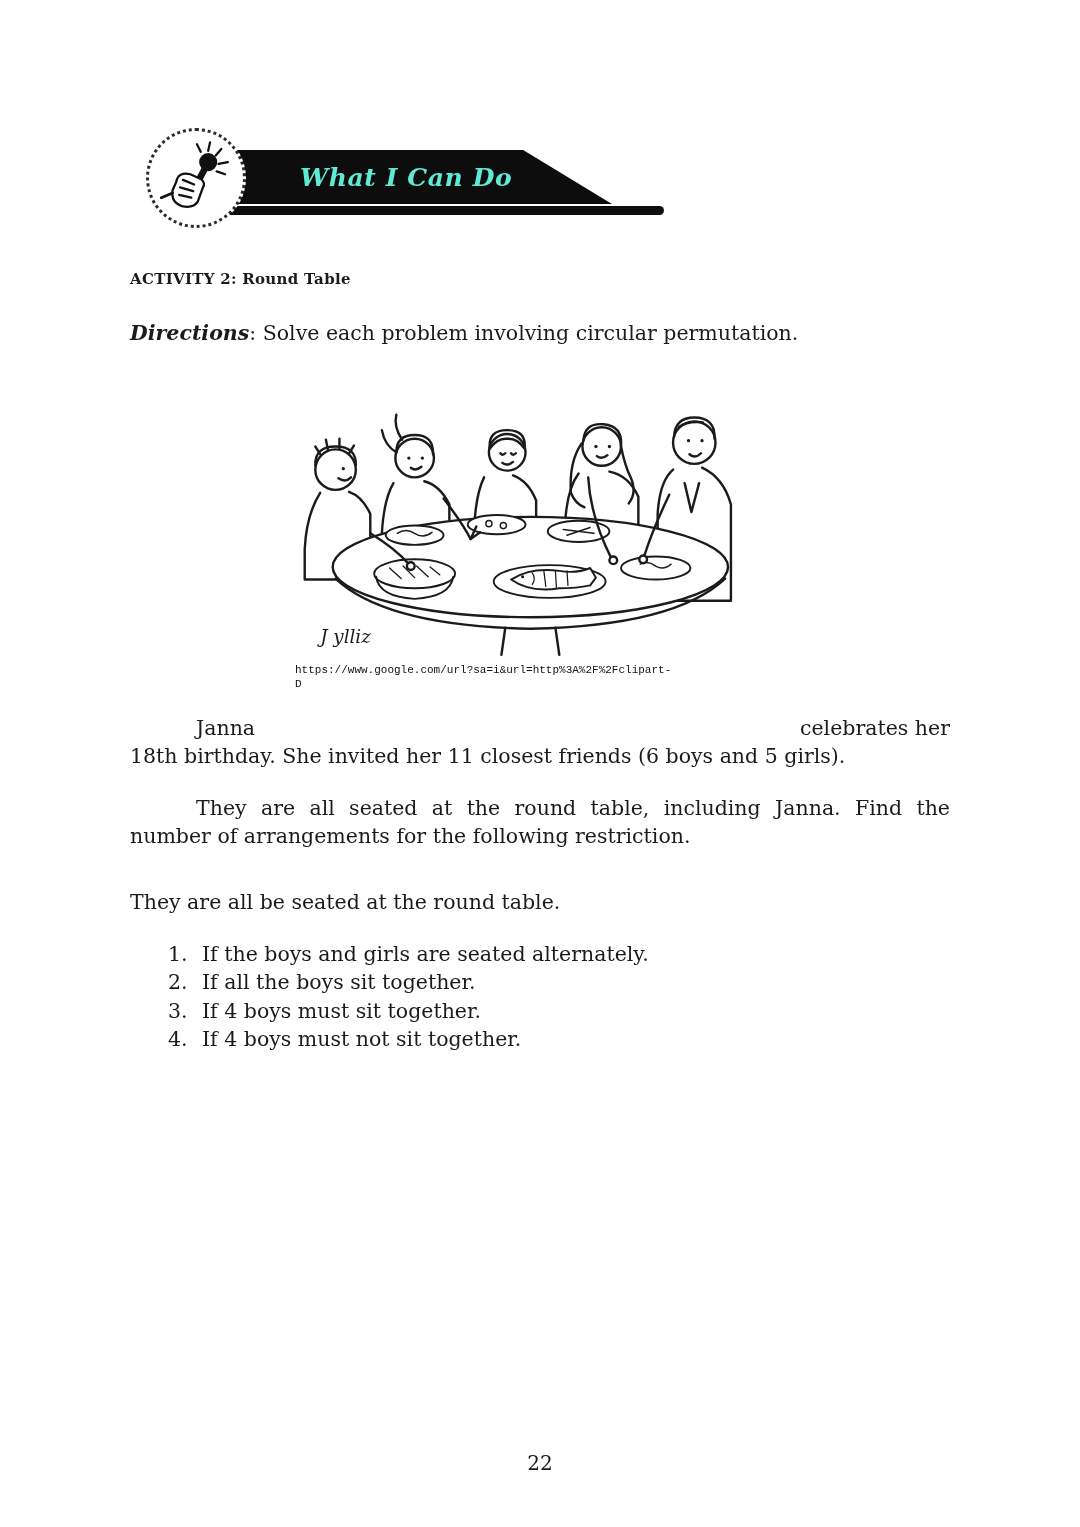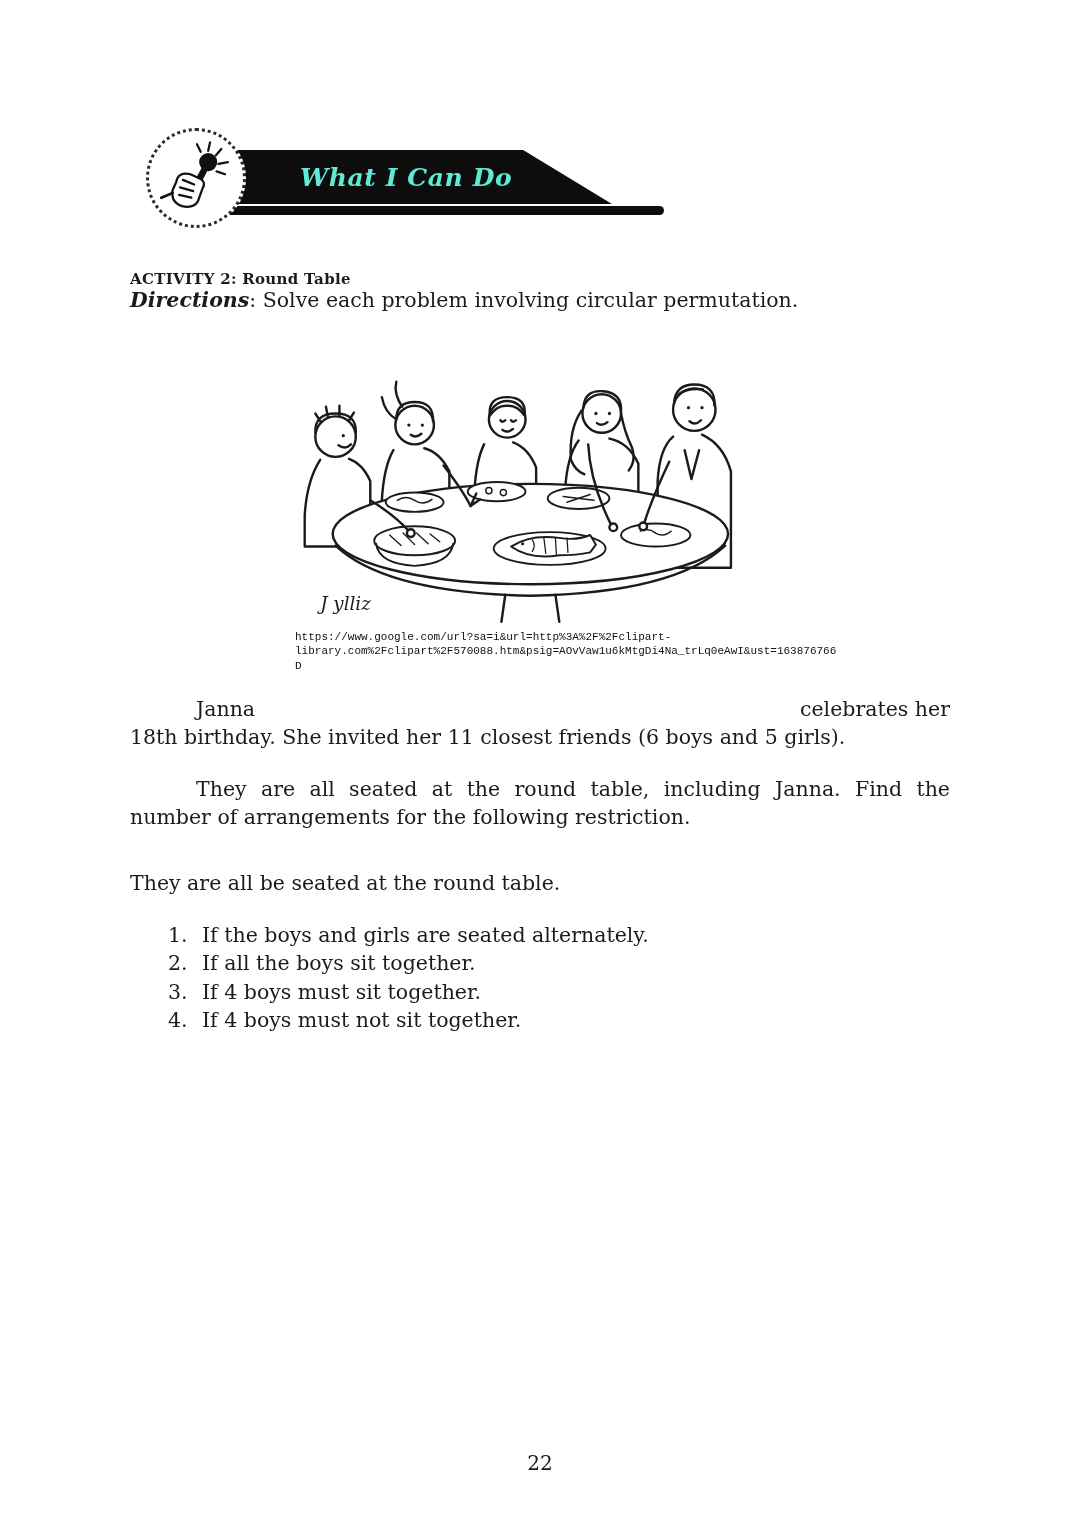--- a/index.html
+++ b/index.html
@@ -33,21 +33,21 @@
   .banner-rule {
     position: absolute; left: 212px; top: 206px;
     width: 452px; height: 9px; background: #0d0d0d;
     border-radius: 0 6px 6px 0; z-index: 0;
   }
 
   
   .activity-title {
     margin-top: 28px; font-size: 15px; font-weight: bold; letter-spacing: 0.3px;
   }
-  .directions { font-size: 20.5px; }
+  .directions { margin-top: 33px; font-size: 20.5px; }
   .dir-label { font-weight: bold; font-style: italic; }
 
   .illustration { width: 540px; margin: 24px auto 0 auto; }
   .illustration svg { display: block; }
 
   .img-source {
     margin: 4px 0 16px 165px; width: 500px;
     font-family: Liberation Mono, monospace;
     font-size: 11px; line-height: 1.3; color: #111;
   }
@@ -196,21 +196,20 @@
             <circle cx="387" cy="197" r="4" fill="#fff"></circle>
           </g>
 
           <text x="52" y="284" font-size="19" font-style="italic" stroke="none" fill="#1b1b1b">J ylliz</text>
         </g>
       </svg>
     </div>
 
     <div class="img-source">
       <div>https://www.google.com/url?sa=i&amp;url=http%3A%2F%2Fclipart-</div>
-      <div>library.com%2Fclipart%2F570088.htm&amp;psig=AOvVaw1u6kMtgDi4Na_trLq0eAwI&amp;ust=163876766</div>
       <div>D</div>
     </div>
 
     <p class="para para-split">
       <span class="p1-start">Janna</span>
       <span class="p1-end">celebrates her</span>
     </p>
     <p class="para">18th birthday. She invited her 11 closest friends (6 boys and 5 girls).</p>
 
     <p class="para para-just">They are all seated at the round table, including Janna. Find the number of arrangements for the following restriction.</p>

